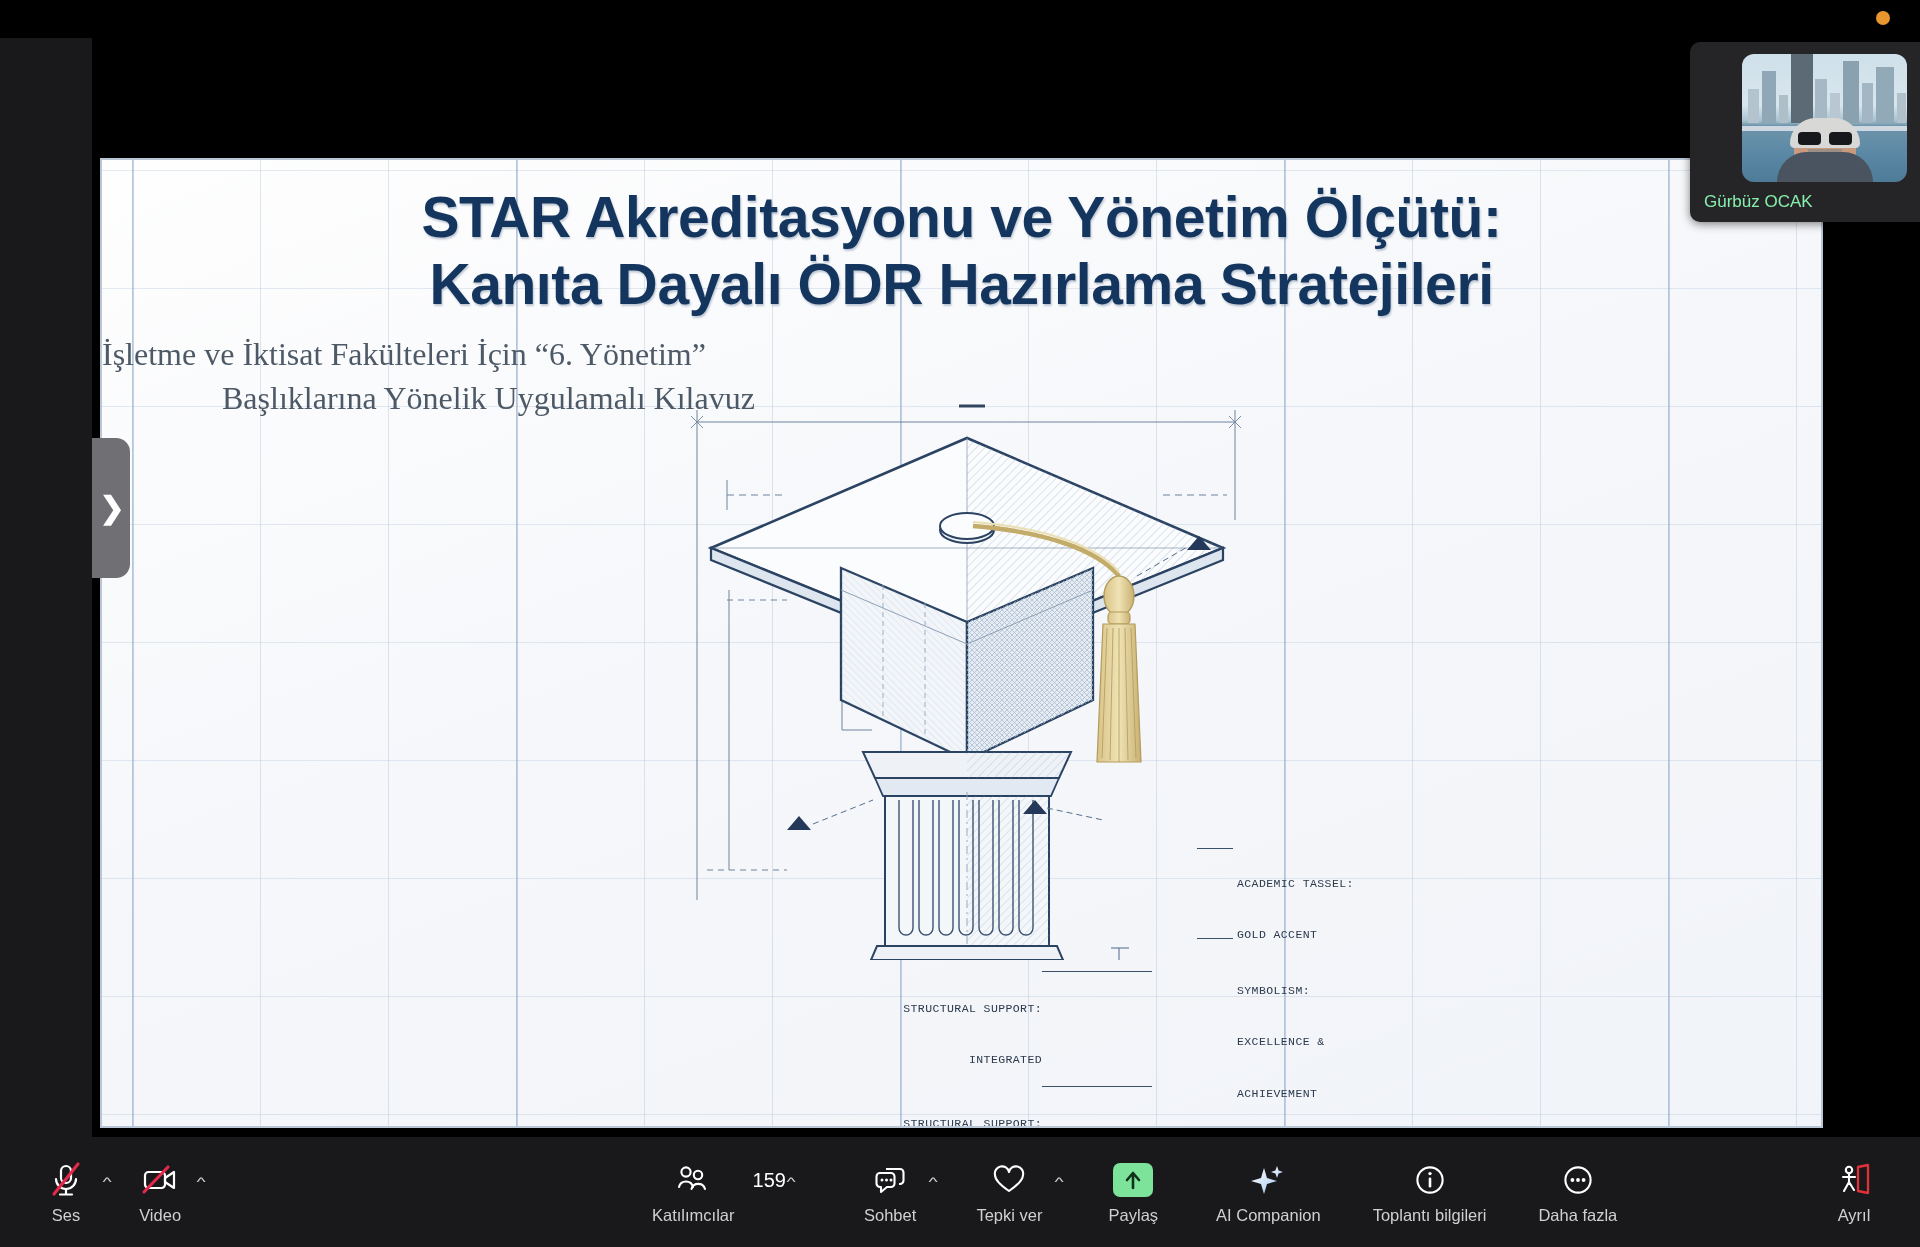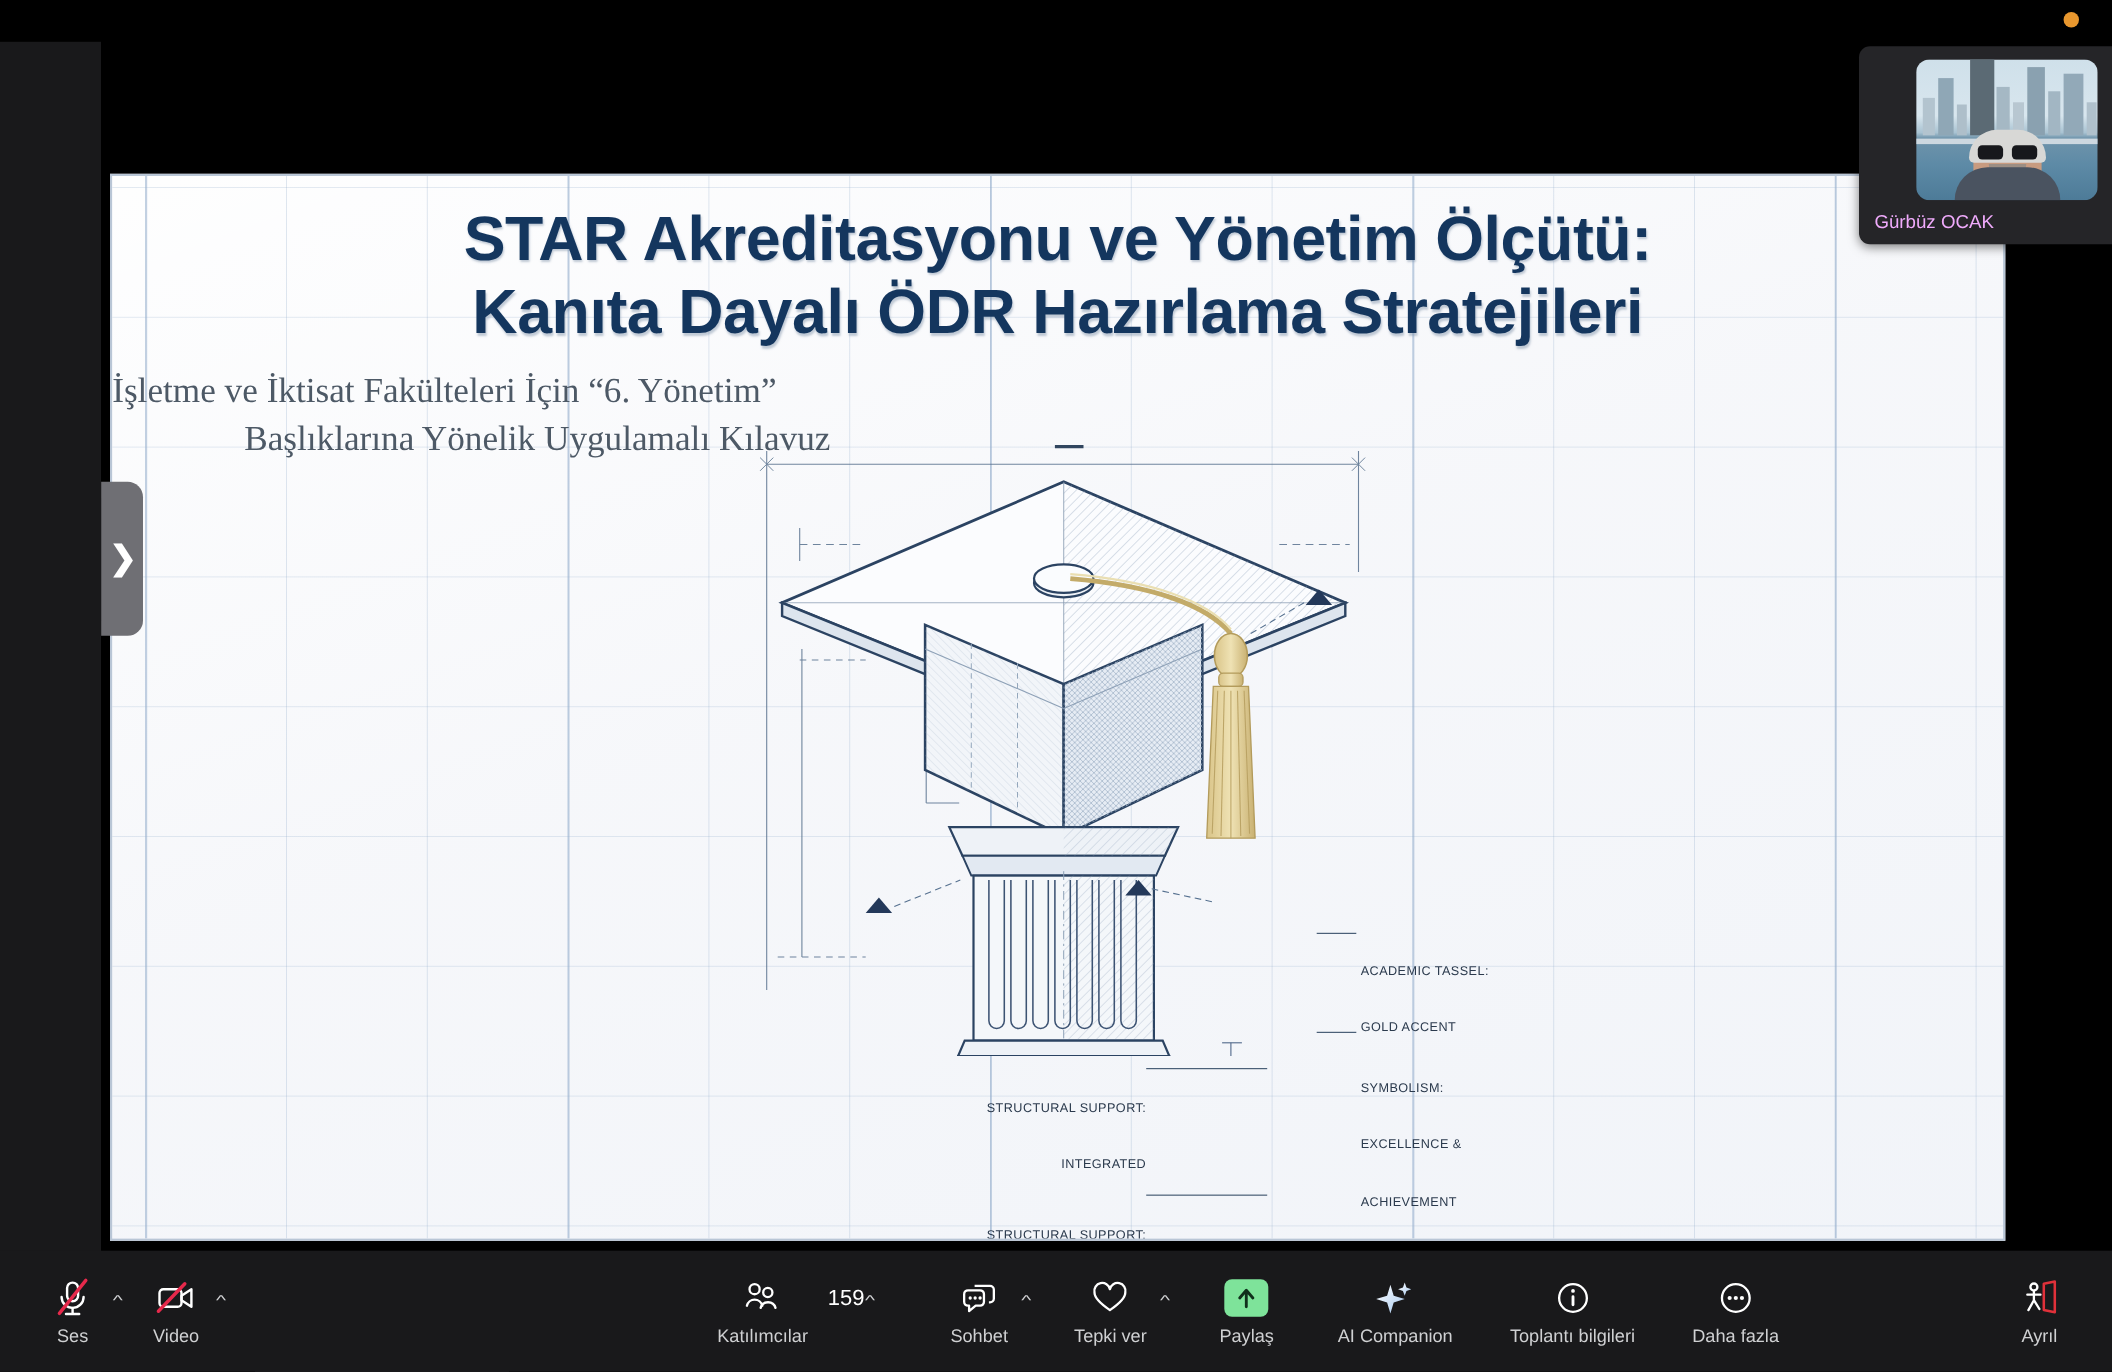--- a/index.html
+++ b/index.html
@@ -55,21 +55,21 @@
                  width:70px; height:30px; border-radius:34px 34px 6px 6px; background:#d8d8d6; }
   .glasses { position:absolute; left:50%; top:61%; transform:translateX(-50%);
              width:54px; height:13px; }
   .glasses::before,.glasses::after { content:""; position:absolute; top:0; width:23px; height:13px;
              background:#17181c; border-radius:4px; }
   .glasses::before { left:0; } .glasses::after { right:0; }
   .beard { position:absolute; left:50%; top:74%; transform:translateX(-50%);
            width:34px; height:16px; border-radius:0 0 18px 18px; background:#8d8a86; opacity:.75; }
   .shirt { position:absolute; left:50%; bottom:0; transform:translateX(-50%);
            width:96px; height:30px; border-radius:40px 40px 0 0; background:#4a5360; }
-  .thumb-name { position:absolute; left:14px; bottom:10px; color:#f0abfc; font-size:17px; }
+  .thumb-name { position:absolute; left:14px; bottom:10px; color:#86efac; font-size:17px; }
 
   
   .slide { position:absolute; left:100px; top:158px; width:1723px; height:970px;
            background:#f6f7fa; border:2px solid #b9c6d6; overflow:hidden; }
   .grid-bg { position:absolute; inset:0;
     background-image:
       linear-gradient(to right, rgba(150,175,205,.30) 1px, transparent 1px),
       linear-gradient(to bottom, rgba(150,175,205,.26) 1px, transparent 1px);
     background-size:128px 118px; background-position:30px 10px; }
   .grid-bg2 { position:absolute; inset:0;
@@ -83,21 +83,21 @@
              font-size:57px; font-weight:800; color:#14365e; line-height:1.17;
              letter-spacing:-.4px; text-shadow:1px 2px 2px rgba(120,140,165,.45); }
   .s-sub  { position:absolute; left:0; right:0; top:172px; text-align:left;
             font-size:32px; color:#4d5966; line-height:1.38; font-family:"Liberation Serif", serif; }
   .s-sub .l2 { padding-left:120px; }
 
   
   .illus { position:absolute; left:565px; top:240px; width:600px; height:560px; }
   .illus svg { width:100%; height:100%; display:block; }
 
-  .anno { position:absolute; font-family:Liberation Sans, sans-serif; font-size:11.5px;
+  .anno { position:absolute; font-family:Liberation Mono, monospace; font-size:11.5px;
           color:#2b3a4d; letter-spacing:.4px; line-height:1.5; white-space:pre; }
   .a-tassel  { left:1135px; top:680px; }
   .a-symbol  { left:1135px; top:787px; }
   .a-struct1 { left:750px;  top:805px; text-align:right; width:190px; }
   .a-struct2 { left:750px;  top:920px; text-align:right; width:190px; }
 
   .lead { position:absolute; background:#39506a; height:1px; }
   .l-t  { left:1095px; top:688px; width:36px; }
   .l-s  { left:1095px; top:778px; width:36px; }
   .l-s1 { left:940px;  top:811px; width:110px; }

